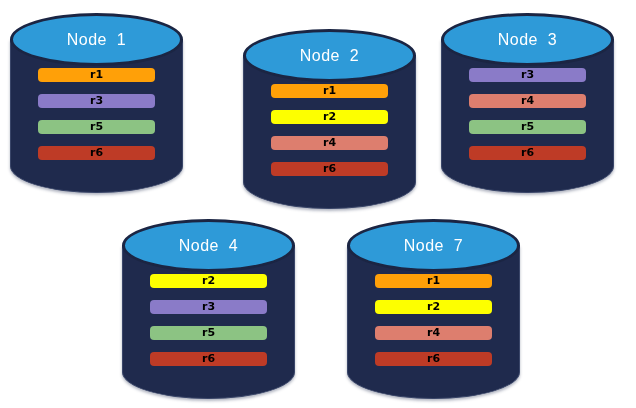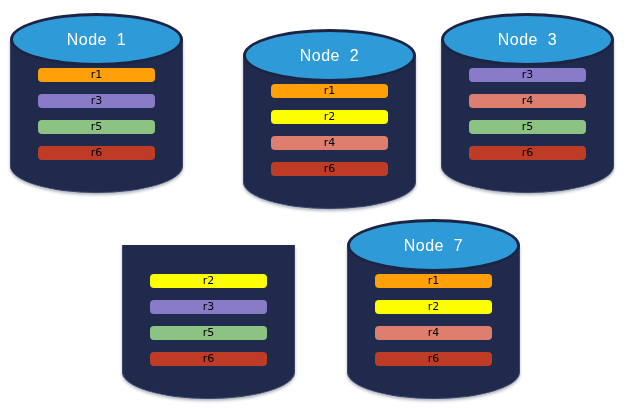--- a/index.html
+++ b/index.html
@@ -63,21 +63,21 @@
     z-index: 3;
   }
   .bar {
     height: 14px;
     margin-bottom: 12px;
     border-radius: 4px;
     display: flex;
     align-items: center;
     justify-content: center;
     font-family: "DejaVu Sans", sans-serif;
-    font-weight: normal;
+    font-weight: bold;
     font-size: 11px;
     line-height: 14px;
     color: #000000;
   }
   .node-1 { left: 10px;  top: 13px;  }
   .node-2 { left: 231px; top: 29px; margin-left: 12px;  }
   .node-3 { left: 441px; top: 13px;  }
   .node-4 { left: 122px; top: 219px; }
   .node-5 { left: 347px; top: 219px; }
 </style>
@@ -120,20 +120,23 @@
     <div class="bars">
       <div class="bar" style="background: rgb(138, 123, 200);">r3</div>
       <div class="bar" style="background: rgb(221, 126, 110);">r4</div>
       <div class="bar" style="background: rgb(140, 195, 131);">r5</div>
       <div class="bar" style="background: rgb(190, 59, 38);">r6</div>
     </div>
   </div>
 
   <div class="node node-4">
     <div class="cyl-body"></div>
+    <div class="cyl-top">
+      <span class="node-label">Node  4</span>
+    </div>
     <div class="bars">
       <div class="bar" style="background: rgb(253, 255, 0);">r2</div>
       <div class="bar" style="background: rgb(138, 123, 200);">r3</div>
       <div class="bar" style="background: rgb(140, 195, 131);">r5</div>
       <div class="bar" style="background: rgb(190, 59, 38);">r6</div>
     </div>
   </div>
 
   <div class="node node-5">
     <div class="cyl-body"></div>

